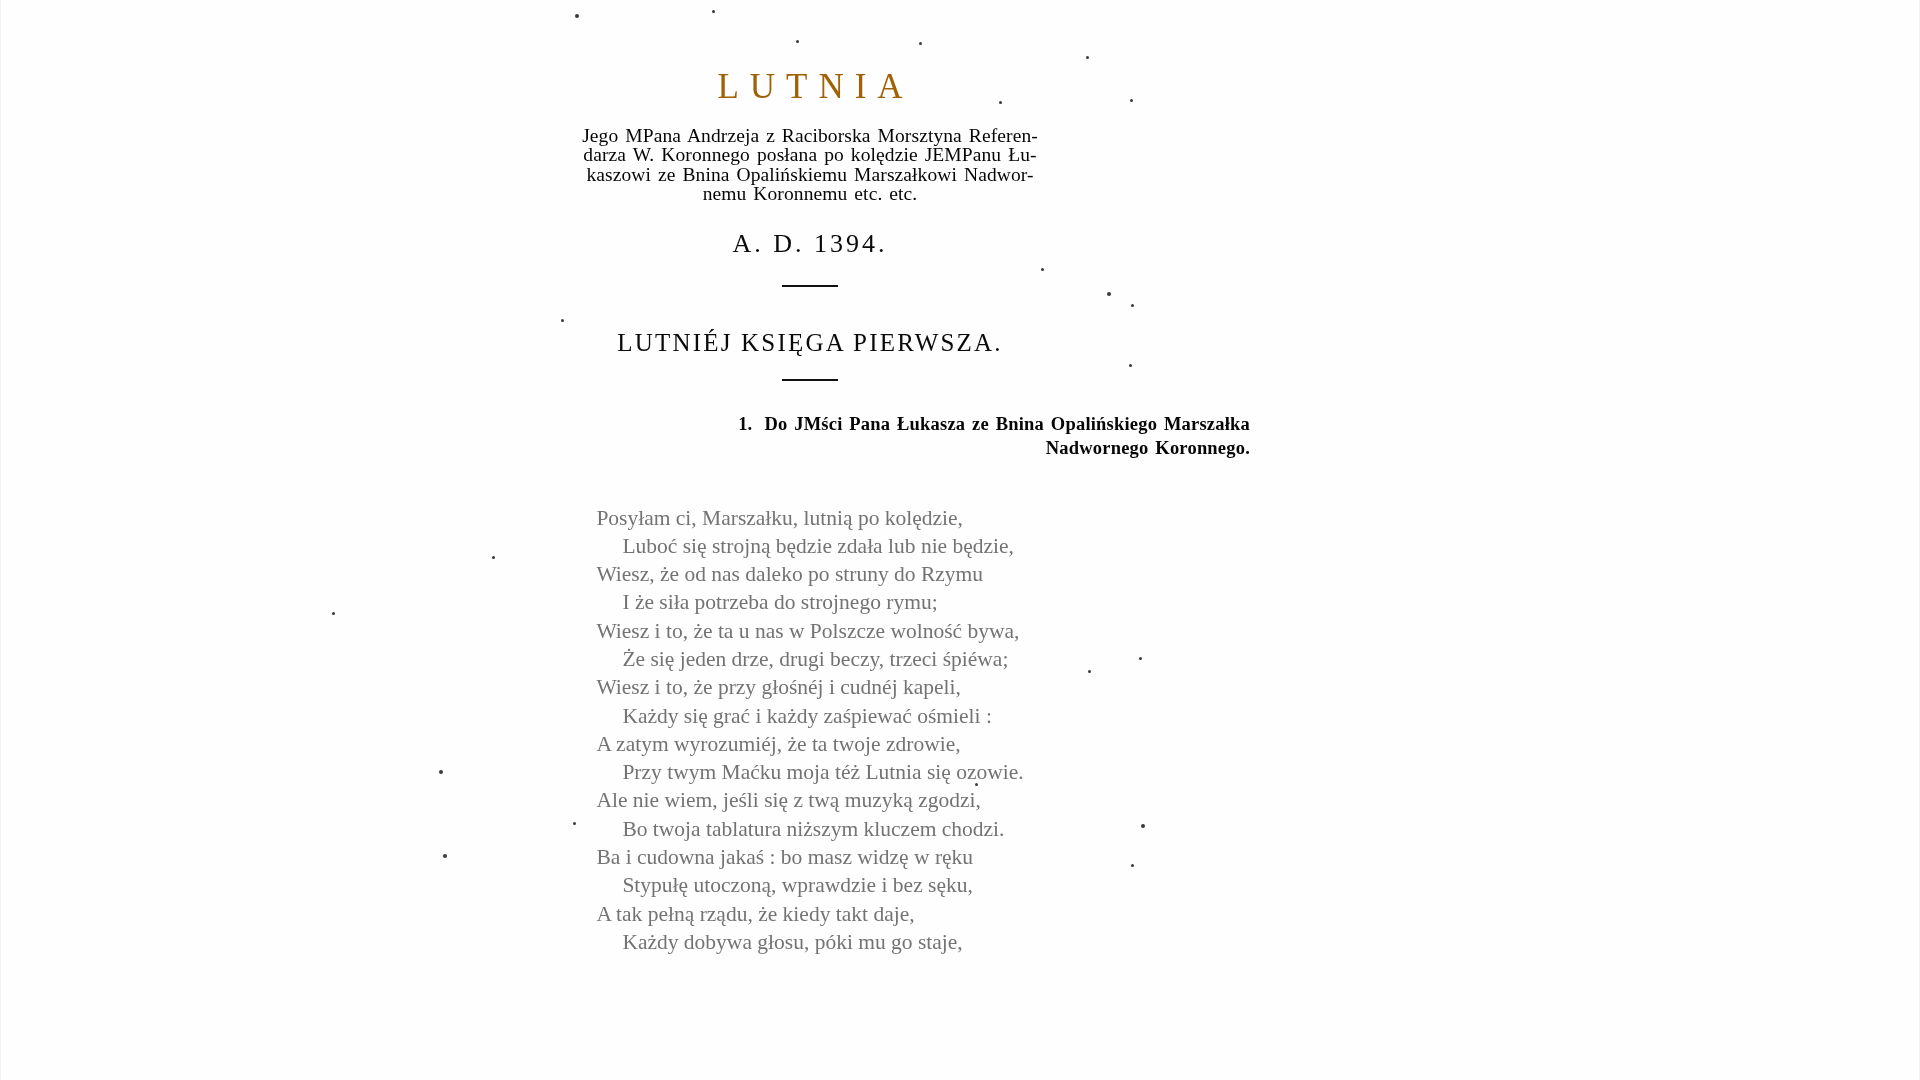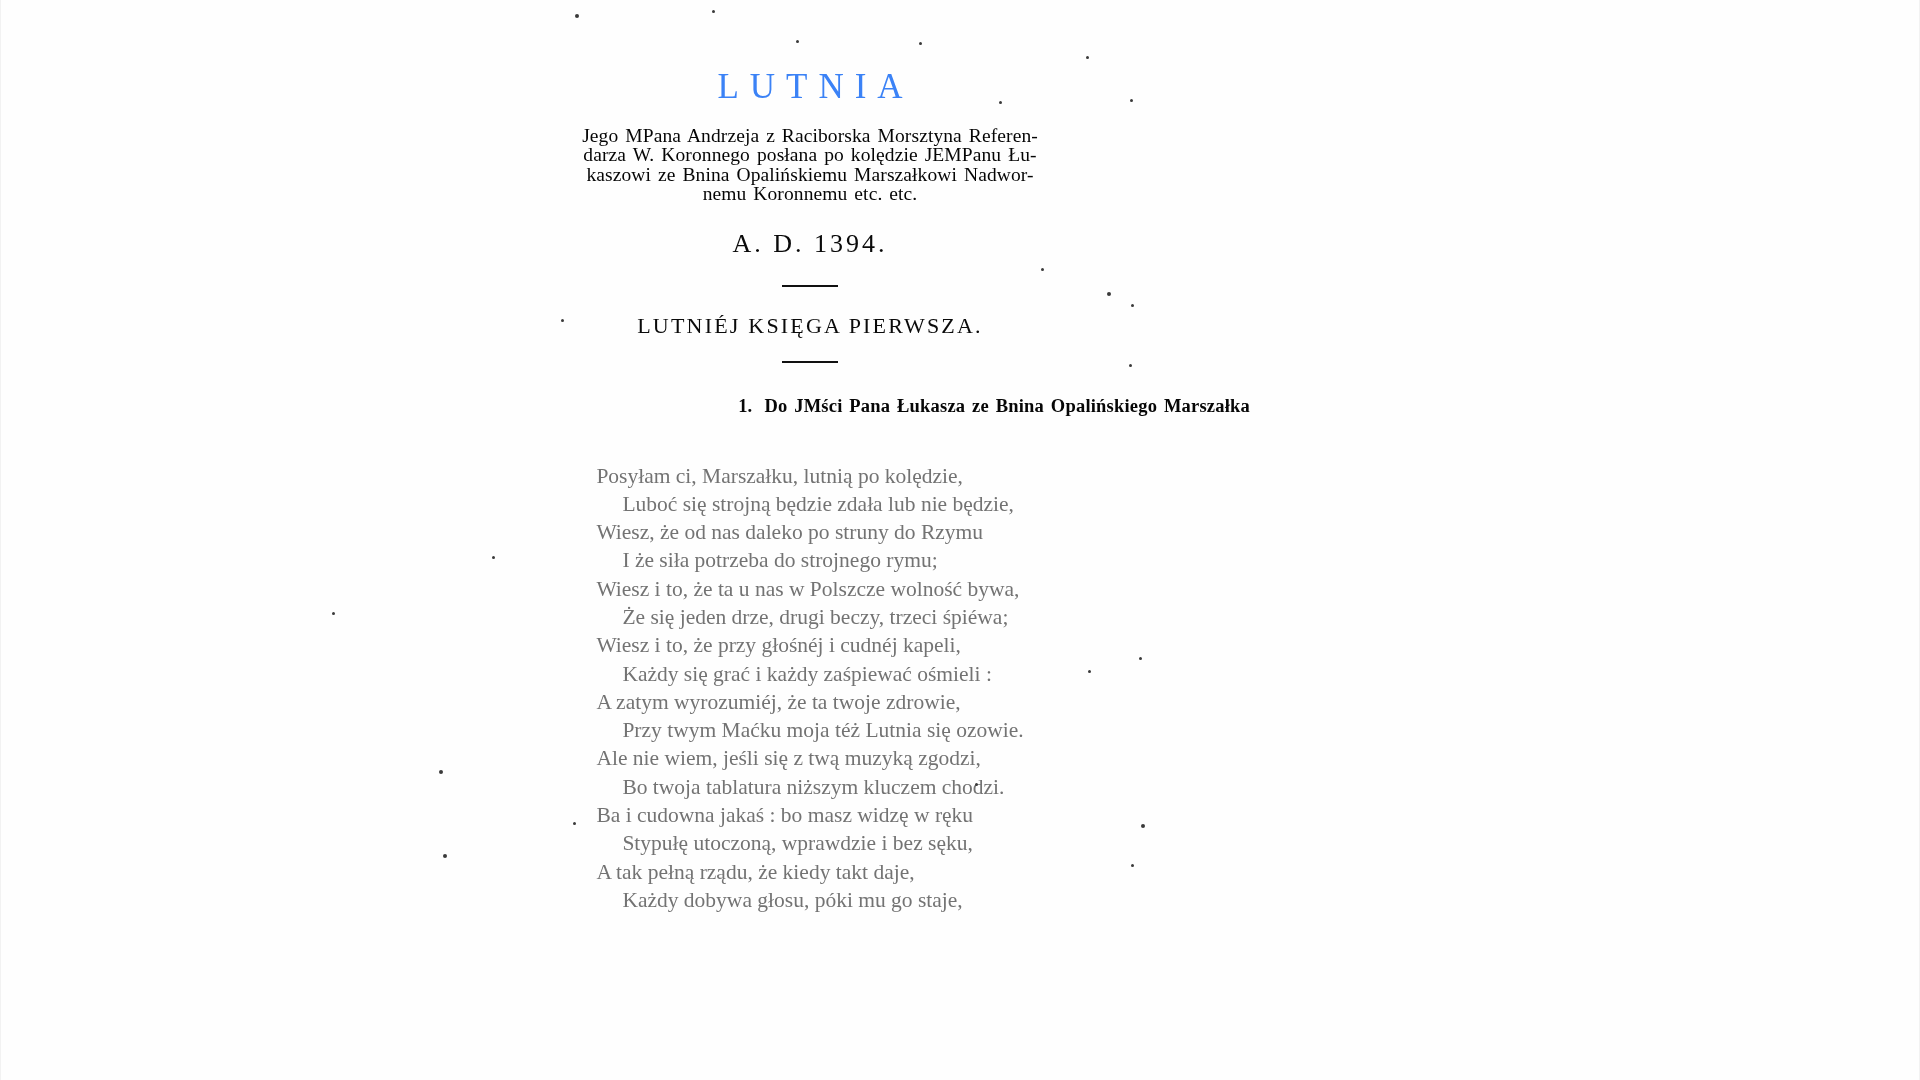--- a/index.html
+++ b/index.html
@@ -51,21 +51,21 @@
   
   .doc-title {
     margin: 0;
     padding-top: 68px;
     font-family: "Liberation Serif", "DejaVu Serif", serif;
     font-size: 35px;
     font-weight: normal;
     letter-spacing: 11px;
     text-indent: 11px;
     line-height: 1.1;
-    color: #3b82f6;
+    color: #a16207;
   }
 
   
   .dedication {
     margin: 0;
     padding-top: 19px;
     font-family: "Liberation Serif", "DejaVu Serif", serif;
     font-weight: normal;
     font-size: 19.5px;
     line-height: 19.5px;
@@ -93,23 +93,23 @@
     height: 0;
     margin: 0 auto;
     border: 0;
     border-top: 2px solid #111;
   }
   .rule-1 { margin-top: 26px; }
   .rule-2 { margin-top: 22px; }
 
   
   .book-heading {
-    margin: 0;
+    margin: 16px;
     padding-top: 26px;
-    font-size: 22px;
+    font-size: 25px;
     font-weight: normal;
     letter-spacing: 2.2px;
     color: #0a0a0a;
   }
 
   
   .poem-head {
     margin: 0;
     padding-top: 31px;
     font-weight: bold;
@@ -172,20 +172,21 @@
     <hr class="rule rule-1">
 
     <h2 class="book-heading">LUTNIÉJ KSIĘGA PIERWSZA.</h2>
 
     <hr class="rule rule-2">
 
     <div class="poem-head">
       <span class="head-line">
         <span class="poem-number">1.</span><span>Do JMści Pana Łukasza ze Bnina Opalińskiego Marszałka</span>
       </span>
+      <span class="head-line">Nadwornego Koronnego.</span>
     </div>
 
     <div class="verse" id="verse-body"><span class="vline">Posyłam ci, Marszałku, lutnią po kolędzie,</span><span class="vline indent">Luboć się strojną będzie zdała lub nie będzie,</span><span class="vline">Wiesz, że od nas daleko po struny do Rzymu</span><span class="vline indent">I że siła potrzeba do strojnego rymu;</span><span class="vline">Wiesz i to, że ta u nas w Polszcze wolność bywa,</span><span class="vline indent">Że się jeden drze, drugi beczy, trzeci śpiéwa;</span><span class="vline">Wiesz i to, że przy głośnéj i cudnéj kapeli,</span><span class="vline indent">Każdy się grać i każdy zaśpiewać ośmieli :</span><span class="vline">A zatym wyrozumiéj, że ta twoje zdrowie,</span><span class="vline indent">Przy twym Maćku moja téż Lutnia się ozowie.</span><span class="vline">Ale nie wiem, jeśli się  z twą muzyką zgodzi,</span><span class="vline indent">Bo twoja tablatura niższym kluczem chodzi.</span><span class="vline">Ba i cudowna jakaś : bo masz widzę w ręku</span><span class="vline indent">Stypułę utoczoną, wprawdzie i bez sęku,</span><span class="vline">A tak pełną rządu, że kiedy takt daje,</span><span class="vline indent">Każdy dobywa głosu, póki mu go staje,</span></div>
 
   </div>
 
   <div class="speck" style="left:575px;  top:14px;  width:4px; height:4px;"></div>
   <div class="speck" style="left:712px;  top:10px;  width:3px; height:3px;"></div>
   <div class="speck" style="left:796px;  top:40px;  width:3px; height:3px;"></div>
   <div class="speck" style="left:919px;  top:42px;  width:3px; height:3px;"></div>

